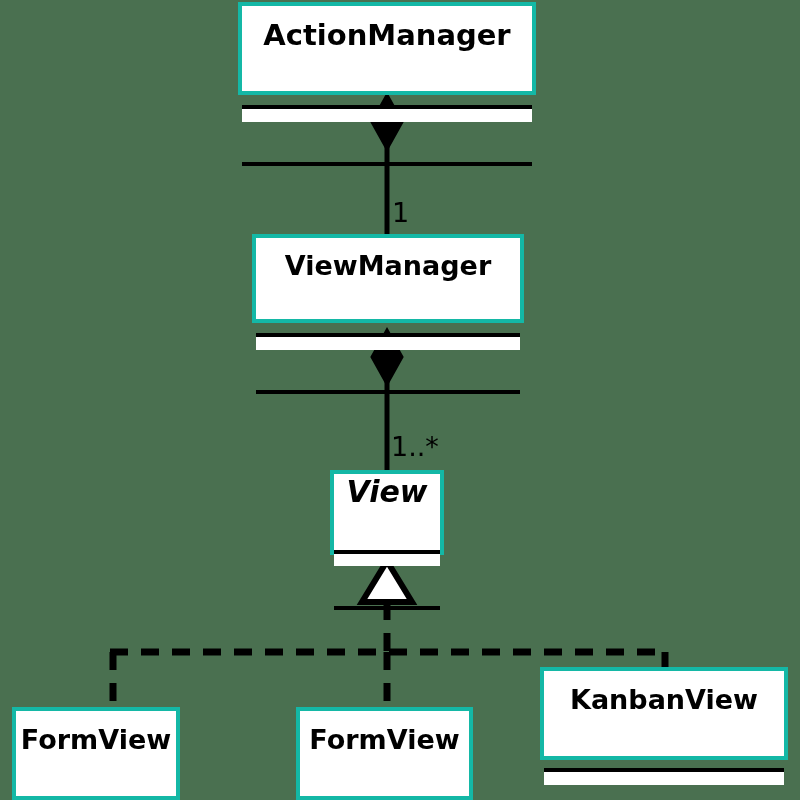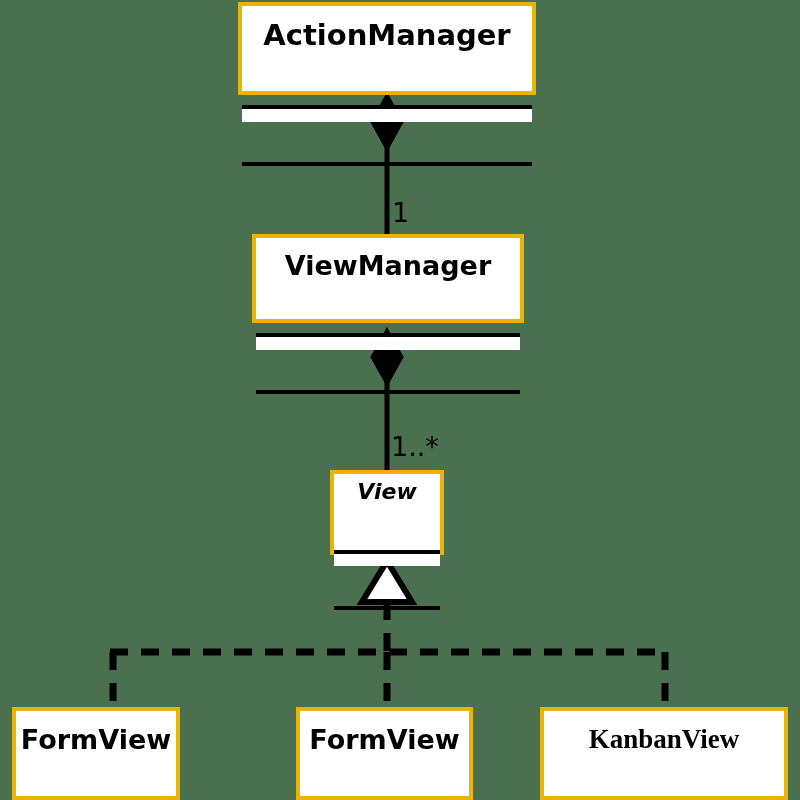--- a/index.html
+++ b/index.html
@@ -25,21 +25,21 @@
     top: 0;
     left: 0;
     width: 800px;
     height: 800px;
   }
   
   .uml-class {
     position: absolute;
     box-sizing: border-box;
     background: #ffffff;
-    border: 4px solid #eab308;
+    border: 4px solid #14b8a6;
     display: flex;
     flex-direction: column;
     gap: 40px;
   }
   .uml-name {
     flex: 0 0 auto;
     display: flex;
     align-items: center;
     justify-content: center;
     color: #000000;
@@ -105,38 +105,38 @@
     <div class="uml-compartment" style="flex:1 1 auto;"></div>
   </div>
 
   <div class="uml-class" style="left:252px; top:234px; width:272px; height:89px;">
     <div class="uml-name" style="height:55px; font-size:27px;">ViewManager</div>
     <div class="uml-compartment" style="height:13px;"></div>
     <div class="uml-compartment" style="flex:1 1 auto;"></div>
   </div>
 
   <div class="uml-class abstract" style="left:330px; top:470px; width:114px; height:85px;">
-    <div class="uml-name" style="height:36px; font-size:22px;">View</div>
+    <div class="uml-name" style="height:36px; font-size:30px;">View</div>
     <div class="uml-compartment" style="height:12px;"></div>
     <div class="uml-compartment" style="flex:1 1 auto;"></div>
   </div>
 
   <div class="uml-class" style="left:12px; top:707px; width:168px; height:93px;">
     <div class="uml-name" style="height:57px; font-size:27px;">FormView</div>
     <div class="uml-compartment" style="height:13px;"></div>
     <div class="uml-compartment" style="flex:1 1 auto;"></div>
   </div>
 
   <div class="uml-class" style="left:296px; top:707px; width:177px; height:93px;">
     <div class="uml-name" style="height:57px; font-size:27px;">FormView</div>
     <div class="uml-compartment" style="height:13px;"></div>
     <div class="uml-compartment" style="flex:1 1 auto;"></div>
   </div>
 
-  <div class="uml-class" style="left:540px; top:707px; width:248px; height:93px;font-family:Liberation Serif, serif;">
+  <div class="uml-class" style="left:540px; top:667px; width:248px; height:93px;">
     <div class="uml-name" style="height:57px; font-size:27px;">KanbanView</div>
     <div class="uml-compartment" style="height:13px;"></div>
     <div class="uml-compartment" style="flex:1 1 auto;"></div>
   </div>
 
   <div class="multiplicity" style="left:392px; top:199px; font-size:27px;">1</div>
 
   <div class="multiplicity" style="left:391px; top:433px; font-size:27px;">1..*</div>
 
 </div>

